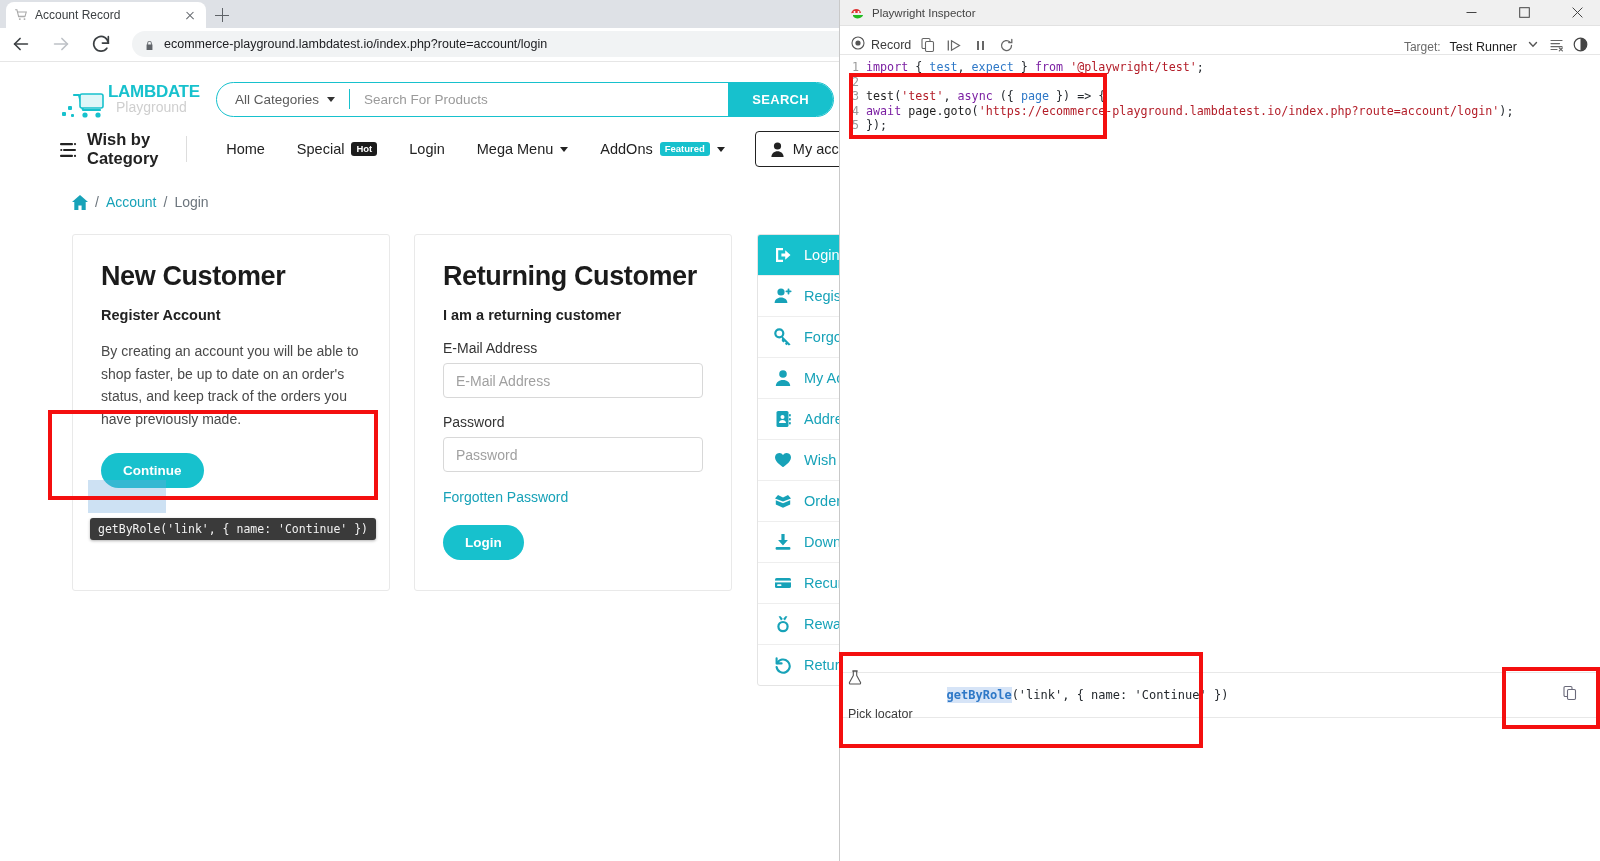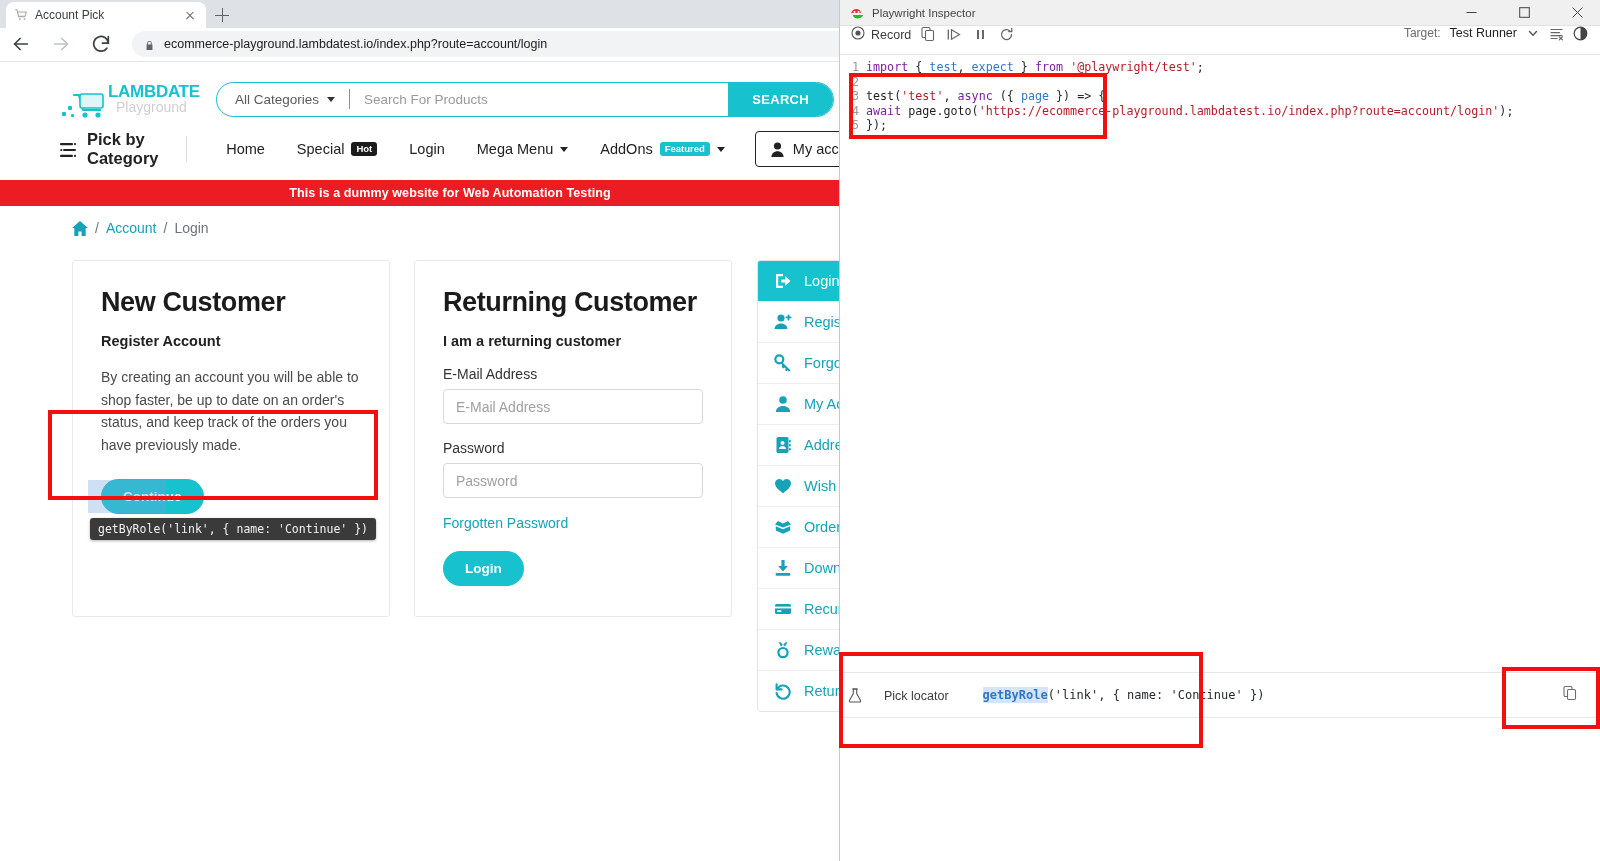--- a/index.html
+++ b/index.html
@@ -210,21 +210,21 @@
     height: 26px; background: #f0f0f0; display: flex; align-items: center;
     padding-left: 10px; gap: 8px; border-bottom: 1px solid #e2e2e2;
   }
   .insp-title .pwlogo { width: 14px; height: 14px; flex: 0 0 14px; }
   .insp-title .t { font-size: 11.5px; color: #444; flex: 1; }
   .wbtn { width: 45px; height: 26px; display: flex; align-items: center;
           justify-content: center; cursor: pointer; }
   .wbtn svg { display: block; }
 
   .insp-toolbar {
-    height: 29px; display: flex; align-items: flex-start; padding: 0 12px 0 11px;
+    height: 29px; display: flex; align-items: flex-end; padding: 0 12px 0 11px;
     gap: 9px; border-bottom: 1px solid #e6e6e6; background: #fff;
   }
   .rec-btn { display: flex; align-items: center; gap: 6px; cursor: pointer; }
   .rec-lbl { font-size: 12.5px; color: #3c3c3c; }
   .tb-ico { width: 17px; height: 17px; cursor: pointer; flex: 0 0 17px; }
   .tb-spacer { flex: 1; }
   .target-lbl { font-size: 12px; color: #6a6a6a; }
   .target-val { font-size: 12.5px; color: #1f1f1f; }
 
   .code {
@@ -242,22 +242,22 @@
   .pun { color: #24292e; }
 
   .insp-body { flex: 1; background: #fff; }
 
   .pick-wrap { position: absolute; left: 0; right: 0; top: 672px; }
   .pick-bar {
     display: flex; align-items: center; height: 46px;
     border-top: 1px solid #e8e8e8; border-bottom: 1px solid #e8e8e8;
     background: #fff;
   }
-  .pick-btn { display: flex; align-items: flex-end; gap: 22px; padding: 0 12px 0 8px;
-              cursor: pointer; }
+  .pick-btn { display: flex; align-items: flex-start; gap: 22px; padding: 0 12px 0 8px;
+              cursor: pointer; flex-direction: column; }
   .flask { width: 14px; height: 15px; flex: 0 0 14px; }
   .pick-lbl { font-size: 12.5px; color: #3c3c3c; white-space: nowrap; }
   .loc-field {
     flex: 1; font-family: "DejaVu Sans Mono", monospace; font-size: 12px;
     padding-left: 22px;
   }
   .loc-sel { background: #d6e4f7; padding: 1px 0; }
   .loc-fn { color: #2e78c7; font-weight: bold; }
   .loc-pun { color: #24292e; }
   .copy-cell { width: 60px; height: 46px; display: flex; align-items: center;
@@ -275,21 +275,21 @@
         <span class="tab-fav">
           <svg viewBox="0 0 24 24" width="14" height="14">
               <g fill="none" stroke="#8a8a8a" stroke-width="1.8">
                 <path d="M2 3h3l3 12h11"></path>
                 <path d="M6 7h15l-2 7H8"></path>
               </g>
               <circle cx="10" cy="19" r="1.6" fill="#8a8a8a"></circle>
               <circle cx="18" cy="19" r="1.6" fill="#8a8a8a"></circle>
             </svg>
         </span>
-        <span class="tab-title">Account Pick</span>
+        <span class="tab-title">Account Record</span>
         <span class="tab-close"></span>
       </div>
       <div class="newtab"></div>
     </div>
 
     <div class="toolbar">
       <span class="navbtn">
         <svg viewBox="0 0 24 24" width="22" height="22" fill="none" stroke="currentColor" stroke-width="1.8" stroke-linecap="round" stroke-linejoin="round">
             <line x1="19" y1="12" x2="5" y2="12"></line>
             <polyline points="11 18 5 12 11 6"></polyline>
@@ -358,21 +358,21 @@
                   <rect x="3" y="5.9" width="13" height="2.2" rx="1"></rect>
                   <rect x="0" y="11.8" width="13" height="2.2" rx="1"></rect>
                 </g>
                 <g fill="#222">
                   <circle cx="15" cy="1.1" r="1.1"></circle>
                   <circle cx="1.3" cy="7" r="1.1"></circle>
                   <circle cx="15" cy="12.9" r="1.1"></circle>
                 </g>
               </svg>
           </span>
-          <span>Pick by Category</span>
+          <span>Wish by Category</span>
         </div>
         <span class="nav-div"></span>
 
         <a class="nav-link">
           <span>Home</span>
         </a>
         <a class="nav-link">
           <span>Special</span>
           <span class="badge hot">Hot</span>
         </a>
@@ -394,21 +394,20 @@
             <svg viewBox="0 0 13 15" width="13" height="15" fill="#222">
                 <circle cx="6.5" cy="4" r="3.6"></circle>
                 <path d="M0.4 15c0-3.4 2.7-5.8 6.1-5.8S12.6 11.6 12.6 15z"></path>
               </svg>
           </span>
           <span>My account</span>
           <span class="tri"></span>
         </div>
       </div>
 
-      <div class="redbar">This is a dummy website for Web Automation Testing</div>
 
       <div class="breadcrumb">
         <span class="home">
           <svg viewBox="0 0 16 15" width="16" height="15" fill="#17a2b8">
               <path d="M8 0L0 7h2.3v8h4.1v-4.6h3.2V15h4.1V7H16z"></path>
             </svg>
         </span>
         <span class="sep">/</span>
         <a>Account</a>
         <span class="sep">/</span>

